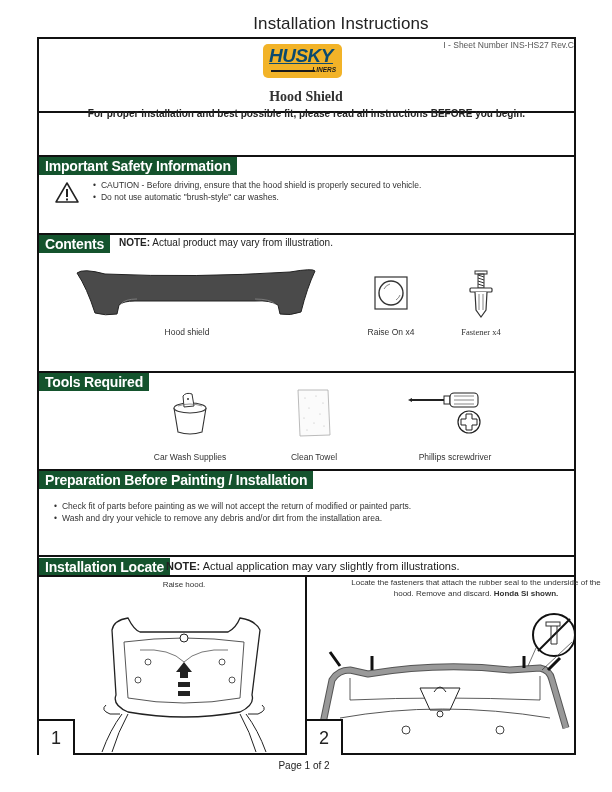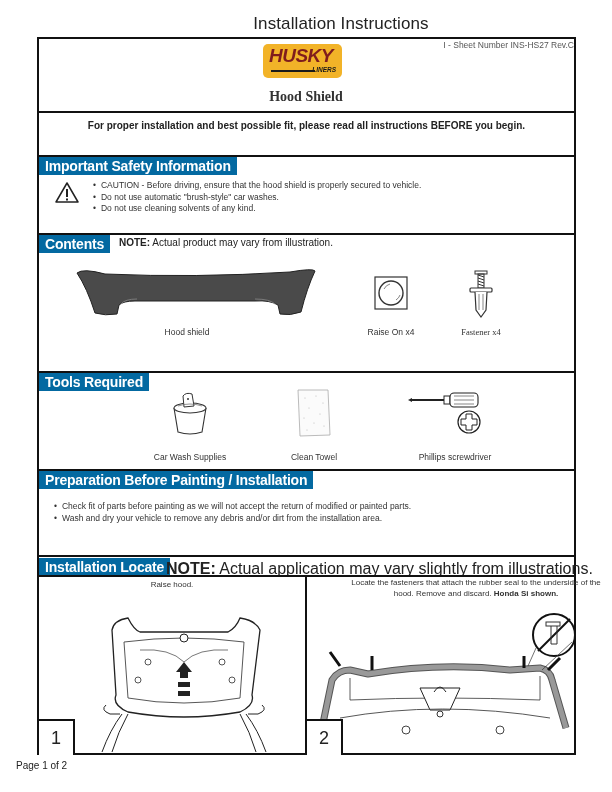--- a/index.html
+++ b/index.html
@@ -7,43 +7,43 @@
          font-family: "Liberation Sans", sans-serif; color: #222; }
   .abs { position: absolute; }
   .doc-title { left: 0; width: 612px; top: 14px; text-align: center;
                font-size: 17px; color: #222; letter-spacing: 0.1px; padding-left: 35px; }
   .frame { left: 37px; top: 37px; width: 539px; height: 718px;
            border: 2px solid #111; box-sizing: border-box; }
   .sheet-num { right: 38px; top: 40px; font-size: 8.5px; color: #555; }
   .logo { left: 263px; top: 44px; width: 79px; height: 34px; background: #f2b328;
           border-radius: 5px; }
   .logo-husky { position: absolute; left: 6px; top: 1px; font-size: 19px; font-weight: bold;
-                font-style: italic; color: #7f1d1d; letter-spacing: -0.5px;
-                font-family: "Liberation Sans", sans-serif; }
+                font-style: italic; color: #0c4a6e; letter-spacing: -0.5px;
+                font-family: "Liberation Sans", sans-serif; text-decoration: underline; }
   .logo-line { position: absolute; left: 8px; top: 26px; width: 44px; height: 1.5px; background: #1a1a1a; }
   .logo-liners { position: absolute; right: 6px; top: 22px; font-size: 6.5px; font-weight: bold;
                  font-style: italic; color: #1a1a1a; }
   .product-title { left: 0; width: 612px; top: 89px; text-align: center;
                    font-family: "Liberation Serif", serif; font-weight: bold; font-size: 14px; color: #333; }
   .hr { left: 37px; width: 539px; height: 2px; background: #111; }
-  .intro { left: 37px; width: 539px; top: 120px; text-align: center; font-size: 10px;
+  .intro { left: 37px; width: 539px; top: 108px; text-align: center; font-size: 10px;
            font-weight: bold; line-height: 12px; color: #222; }
-  .sec-head { left: 39px; background: #0369a1; color: #fff; font-weight: bold;
+  .sec-head { left: 39px; background: #14532d; color: #fff; font-weight: bold;
               font-size: 14px; line-height: 18px; padding: 0 6px 0 6px; height: 18px;
               font-family: "Liberation Sans", sans-serif; letter-spacing: -0.2px; }
   .note { font-size: 10px; color: #222; }
   .note b { font-weight: bold; }
   .bullets { font-size: 8.5px; line-height: 11.5px; color: #333; }
   .bullets div::before { content: "\2022"; margin-right: 5px; }
   .label { font-size: 8.5px; color: #333; text-align: center; }
   .vline { width: 2px; background: #111; }
   .step-num { width: 36px; height: 36px; border: 2px solid #111; border-left: none; border-bottom: none;
               box-sizing: border-box; font-size: 18px; text-align: center; line-height: 34px; color: #222; background: #fff; }
   .step-text { font-size: 8px; color: #333; text-align: center; line-height: 11px; }
-  .footer { left: 16px; width: 592px; top: 760px; text-align: left; font-size: 10px; color: #222; }
+  .footer { left: 8px; width: 592px; top: 760px; text-align: center; font-size: 10px; color: #222; }
 </style>
 </head>
 <body>
 
 <div class="abs doc-title">Installation Instructions</div>
 
 <div class="abs frame"></div>
 
 <div class="abs sheet-num">I - Sheet Number INS-HS27 Rev.C</div>
 
@@ -67,21 +67,20 @@
 <div class="abs" style="left:54px; top:181px; width:26px; height:24px;">
   <svg width="26" height="24" viewBox="0 0 26 24">
     <path d="M13 2 L24 21 L2 21 Z" fill="none" stroke="#222" stroke-width="1.5" stroke-linejoin="round"></path>
     <rect x="12" y="8" width="2" height="8" fill="#222"></rect>
     <rect x="12" y="17.5" width="2" height="2" fill="#222"></rect>
   </svg>
 </div>
 <div class="abs bullets" style="left:93px; top:180px;">
   <div>CAUTION - Before driving, ensure that the hood shield is properly secured to vehicle.</div>
   <div>Do not use automatic "brush-style" car washes.</div>
-  <div>Do not use cleaning solvents of any kind.</div>
 </div>
 
 <div class="abs hr" style="top:233px"></div>
 
 <div class="abs sec-head" style="top:235px">Contents</div>
 <div class="abs note" style="left:119px; top:237px;">
   <b>NOTE:</b><span> Actual product may vary from illustration.</span>
 </div>
 
 <div class="abs" style="left:75px; top:268px; width:245px; height:50px;">
@@ -164,28 +163,28 @@
 
 <div class="abs sec-head" style="top:471px">Preparation Before Painting / Installation</div>
 <div class="abs bullets" style="left:54px; top:501px;">
   <div>Check fit of parts before painting as we will not accept the return of modified or painted parts.</div>
   <div>Wash and dry your vehicle to remove any debris and/or dirt from the installation area.</div>
 </div>
 
 <div class="abs hr" style="top:555px"></div>
 
 <div class="abs sec-head" style="top:558px">Installation Locate</div>
-<div class="abs note" style="left:166px; top:560px; font-size:16px;">
+<div class="abs note" style="left:166px; top:560px; font-size:11px;">
   <b>NOTE:</b><span> Actual application may vary slightly from illustrations.</span>
 </div>
 <div class="abs hr" style="top:575px"></div>
 
 <div class="abs vline" style="left:305px; top:575px; height:180px;"></div>
 
-<div class="abs step-text" style="left:39px; top:579px; width:266px;">Raise hood.</div>
+<div class="abs step-text" style="left:39px; top:579px; width:266px;padding-left:12px;">Raise hood.</div>
 <div class="abs" style="left:100px; top:610px; width:168px; height:143px;">
   <svg width="168" height="143" viewBox="0 0 168 143">
     <path d="M12 20 Q 14 10 28 8 Q 34 20 40 22 L128 22 Q 136 18 140 8 Q 155 10 160 20 L 152 85 Q 155 95 140 102 Q 84 112 28 102 Q 12 95 16 85 Z" fill="#fff" stroke="#222" stroke-width="1.3"></path>
     <path d="M24 32 Q 84 24 144 32 L 140 88 Q 84 98 28 88 Z" fill="#fff" stroke="#444" stroke-width="0.9"></path>
     <path d="M40 40 Q 70 38 84 52 Q 98 38 128 40" fill="none" stroke="#555" stroke-width="0.8"></path>
     <circle cx="84" cy="28" r="4" fill="#fff" stroke="#222" stroke-width="1"></circle>
     <circle cx="48" cy="52" r="3" fill="#fff" stroke="#555"></circle>
       <circle cx="122" cy="52" r="3" fill="#fff" stroke="#555"></circle>
     <circle cx="38" cy="70" r="3" fill="#fff" stroke="#555"></circle>
       <circle cx="132" cy="70" r="3" fill="#fff" stroke="#555"></circle>

